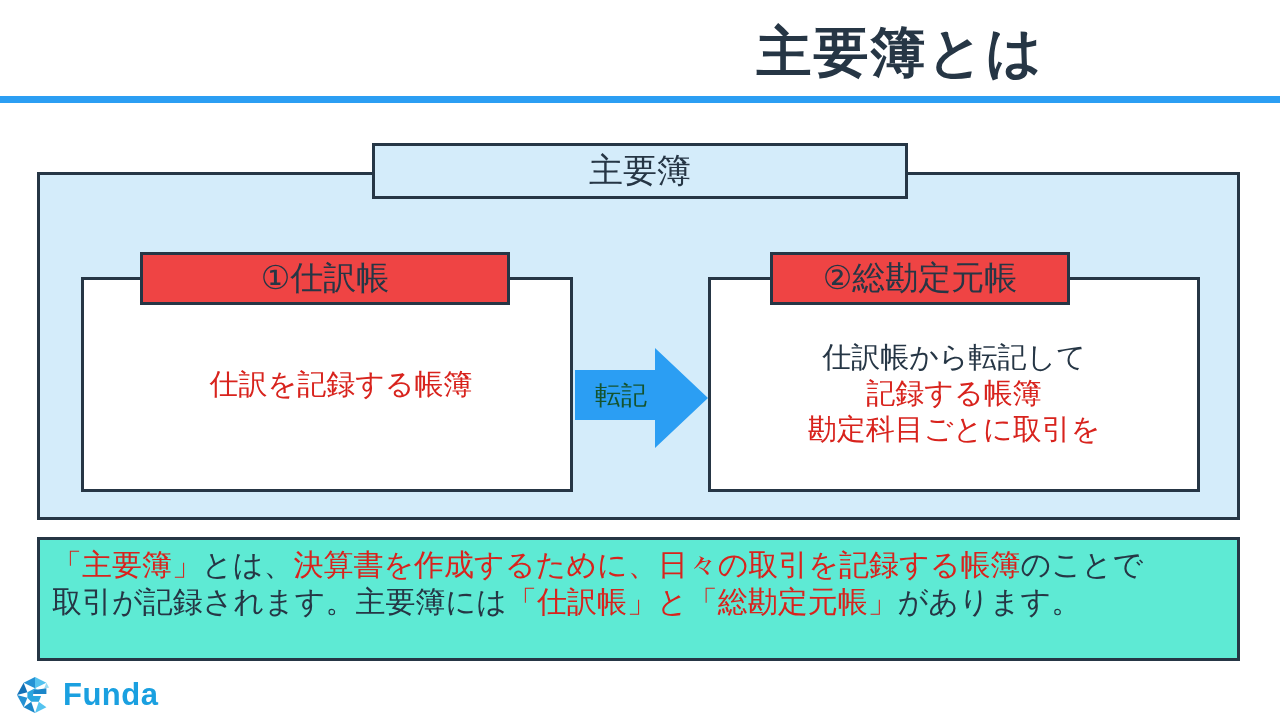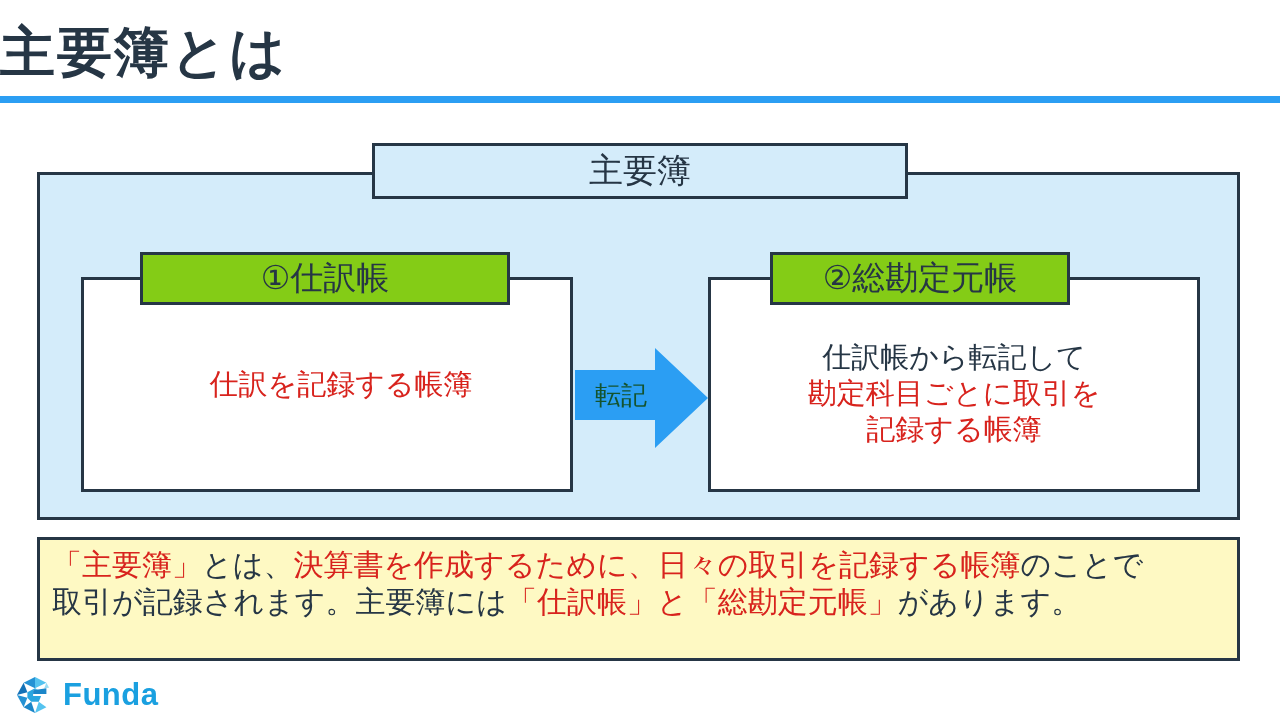--- a/index.html
+++ b/index.html
@@ -7,61 +7,61 @@
   }
   *{box-sizing:border-box;}
   html,body{margin:0;padding:0;}
   body{
     width:1280px;height:720px;background:#ffffff;position:relative;overflow:hidden;
     font-family:"Liberation Sans","DejaVu Sans",sans-serif;color:var(--dark);
   }
   .abs{position:absolute;}
   
   .title{
-    top:16px;left:0;width:1044px;text-align:left;
+    top:16px;left:0;width:1044px;text-align:right;
     font-size:55px;font-weight:800;letter-spacing:2px;color:var(--dark);
   }
   .title-rule{top:96px;left:0;width:1280px;height:7px;background:var(--blue);}
   
   .container-box{
     left:37px;top:172px;width:1203px;height:348px;
     background:var(--lightblue);border:3px solid var(--dark);z-index:1;
   }
   .group-label{
     left:372px;top:143px;width:536px;height:56px;
     background:var(--lightblue);border:3px solid var(--dark);z-index:3;
     display:flex;align-items:center;justify-content:center;
     font-size:34px;color:var(--dark);
   }
   
   .sub-box{background:#ffffff;border:3px solid var(--dark);z-index:2;}
   .sub-box.left{left:81px;top:277px;width:492px;height:215px;}
   .sub-box.right{left:708px;top:277px;width:492px;height:215px;}
   .sub-header{
-    background:#84cc16;border:3px solid var(--dark);z-index:4;
+    background:#ef4444;border:3px solid var(--dark);z-index:4;
     display:flex;align-items:center;justify-content:center;
     font-size:33px;color:var(--dark);
   }
   .sub-header.left{left:140px;top:252px;width:370px;height:53px;}
   .sub-header.right{left:770px;top:252px;width:300px;height:53px;}
   .box-body{z-index:5;text-align:center;font-size:29px;line-height:36px;color:var(--dark);}
   .box-body.left{left:81px;top:366px;width:520px;}
   .box-body.right{left:708px;top:339px;width:492px;}
   .em{color:var(--red);}
   
   .arrow-svg{left:575px;top:348px;z-index:2;}
   .arrow-label{
     left:575px;top:370px;width:92px;height:50px;z-index:6;
     display:flex;align-items:center;justify-content:center;
     color:#14532d;font-size:26px;
   }
   
   .summary-box{
     left:37px;top:537px;width:1203px;height:124px;
-    background:#fef9c3;border:3px solid var(--dark);
+    background:#5eead4;border:3px solid var(--dark);
     padding:6px 12px;font-size:30px;line-height:37px;color:var(--dark);
   }
   .summary-box .line{white-space:nowrap;}
   
   .brand{left:14px;top:674px;height:42px;display:flex;align-items:center;gap:7px;z-index:2;}
   .brand-name{font-size:31px;font-weight:700;color:var(--brand);letter-spacing:0.5px;}
 </style>
 </head>
 <body>
 
@@ -74,22 +74,22 @@
 <div class="abs sub-box left"></div>
 <div class="abs sub-header left">①仕訳帳</div>
 <div class="abs box-body left">
     <div class="line"><span class="em">仕訳を記録する帳簿</span></div>
   </div>
 
 <div class="abs sub-box right"></div>
 <div class="abs sub-header right">②総勘定元帳</div>
 <div class="abs box-body right">
     <div class="line"><span>仕訳帳から転記して</span></div>
+    <div class="line"><span class="em">記録する帳簿</span></div>
     <div class="line"><span class="em">勘定科目ごとに取引を</span></div>
-    <div class="line"><span class="em">記録する帳簿</span></div>
   </div>
 
 <svg class="abs arrow-svg" width="133" height="100" viewBox="0 0 133 100">
   <polygon points="0,22 80,22 80,0 133,50 80,100 80,72 0,72" fill="#2b9ef3"></polygon>
 </svg>
 <div class="abs arrow-label">転記</div>
 
 <div class="abs summary-box">
     <div class="line"><span class="em">「主要簿」</span><span>とは、</span><span class="em">決算書を作成するために、日々の取引を記録する帳簿</span><span>のことで</span></div>
     <div class="line"><span>取引が記録されます。主要簿には</span><span class="em">「仕訳帳」と「総勘定元帳」</span><span>があります。</span></div>

